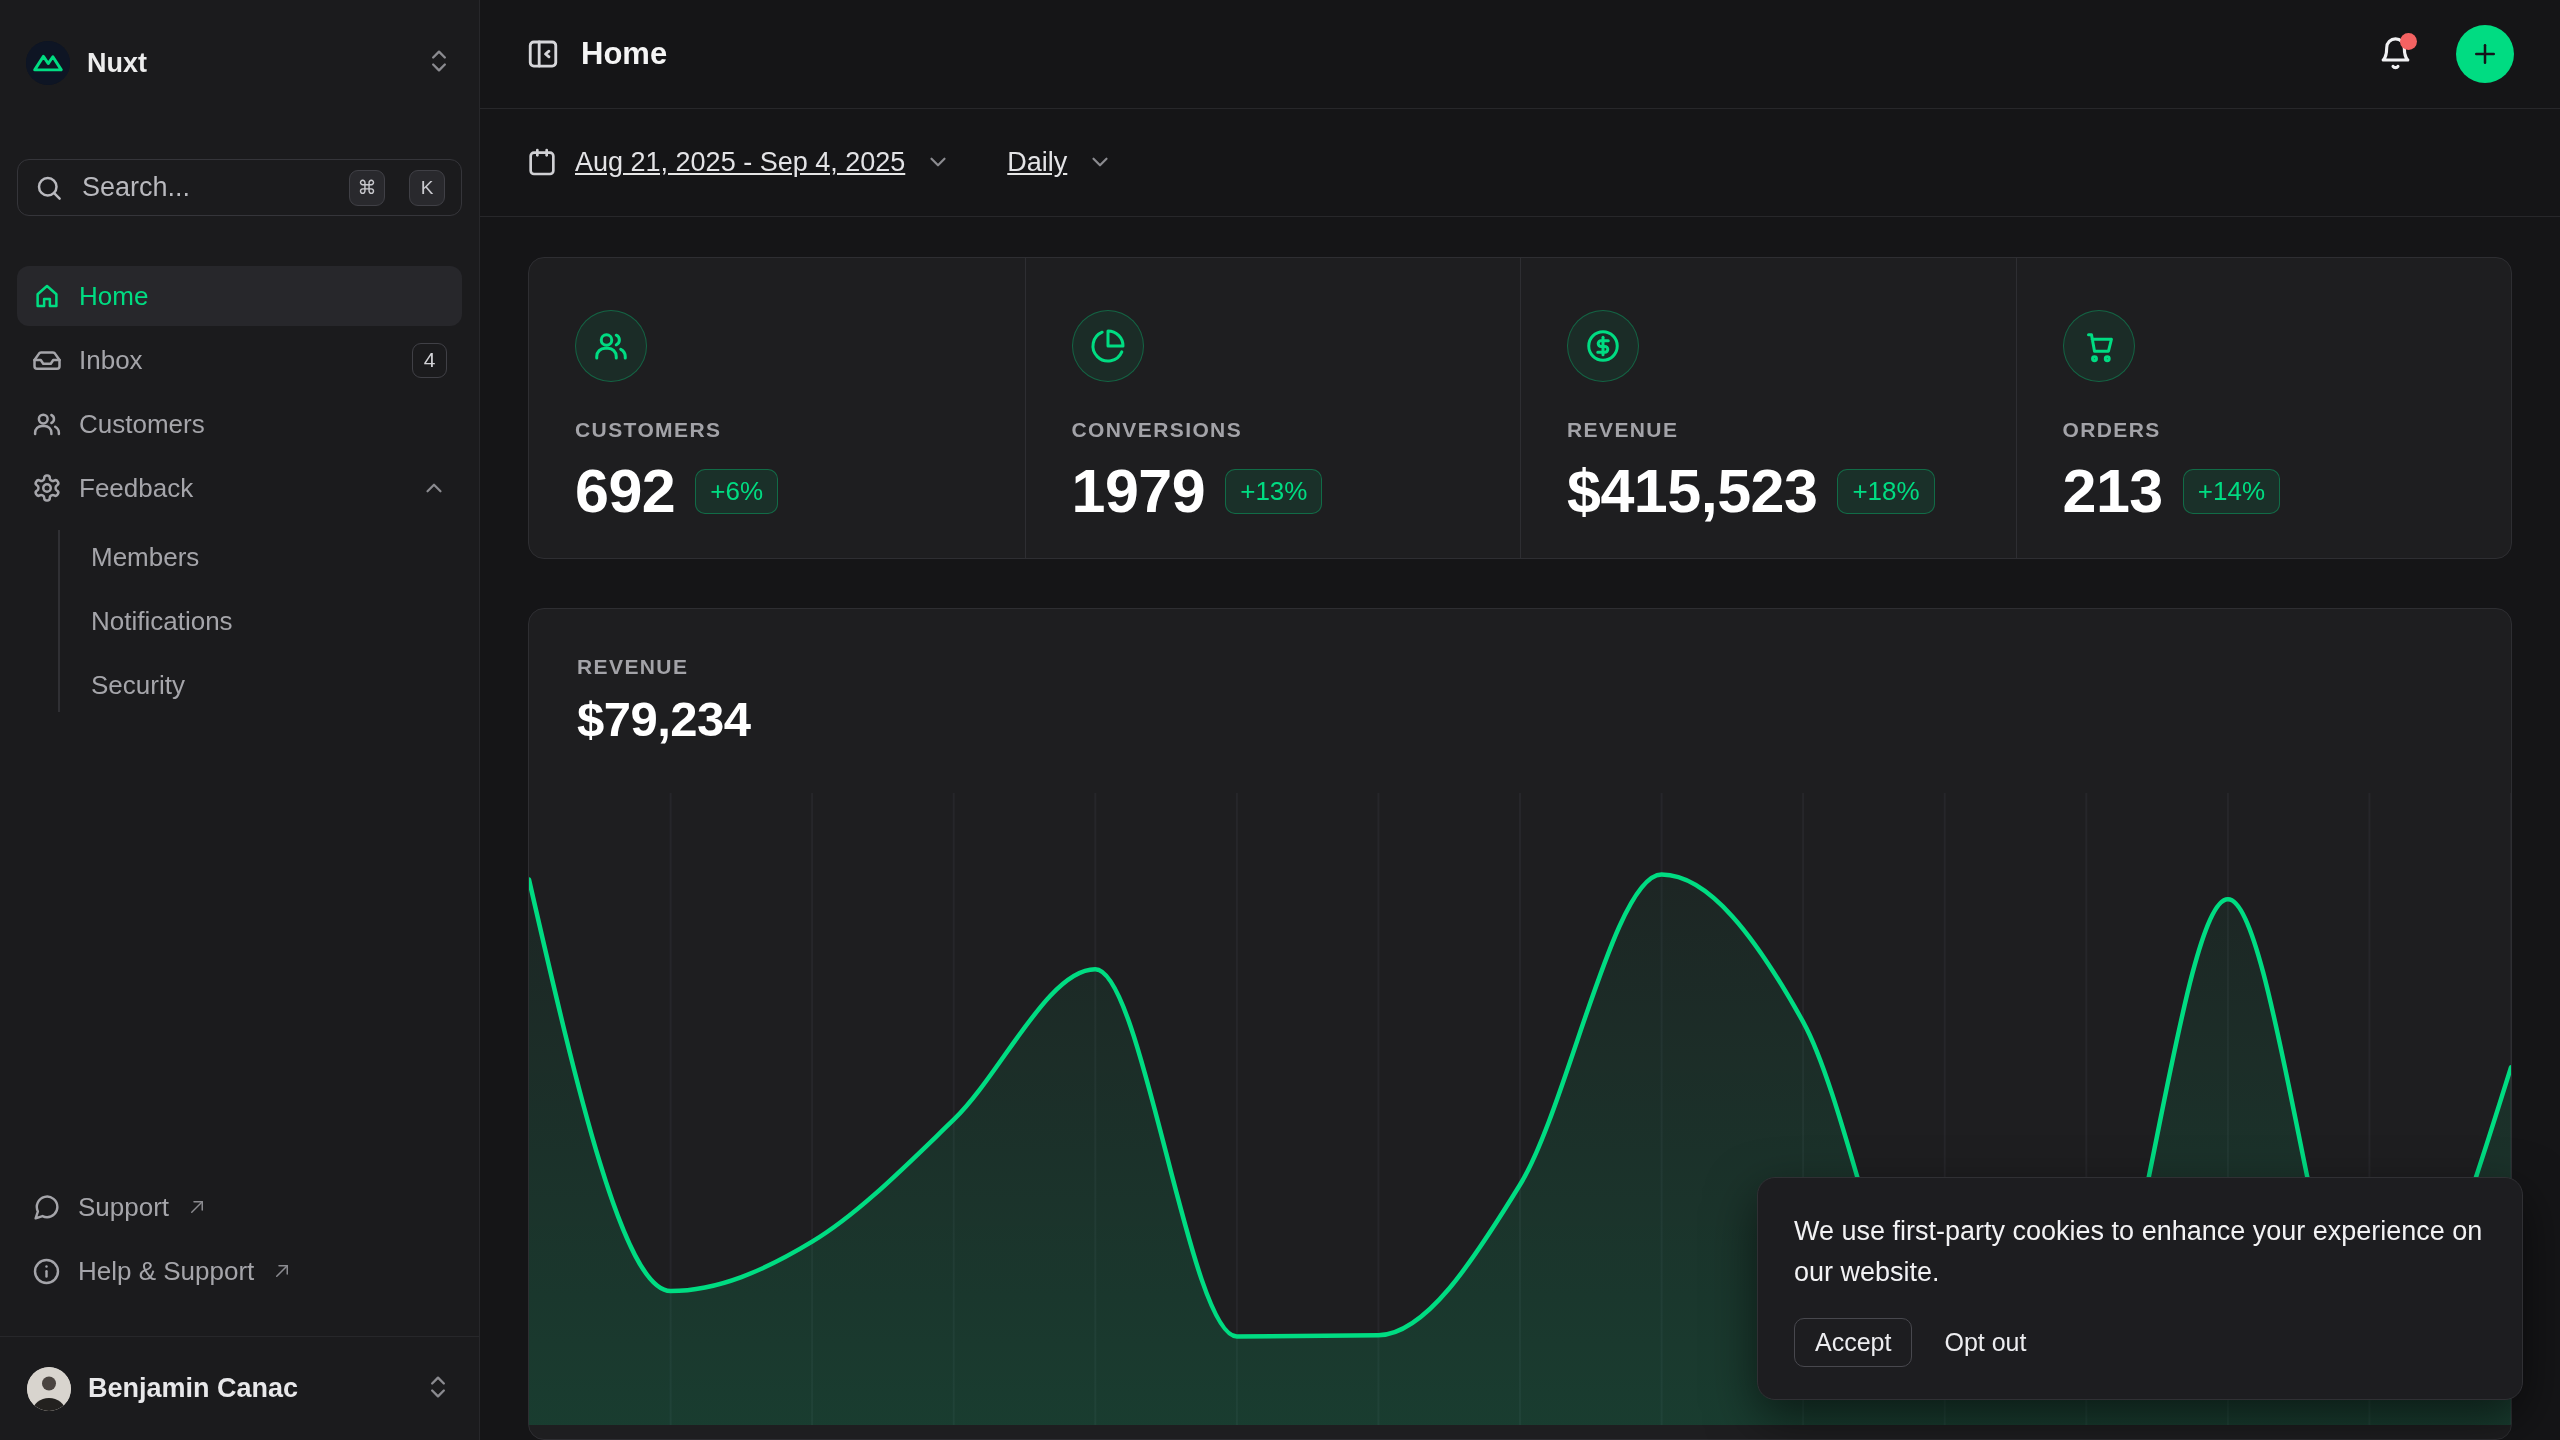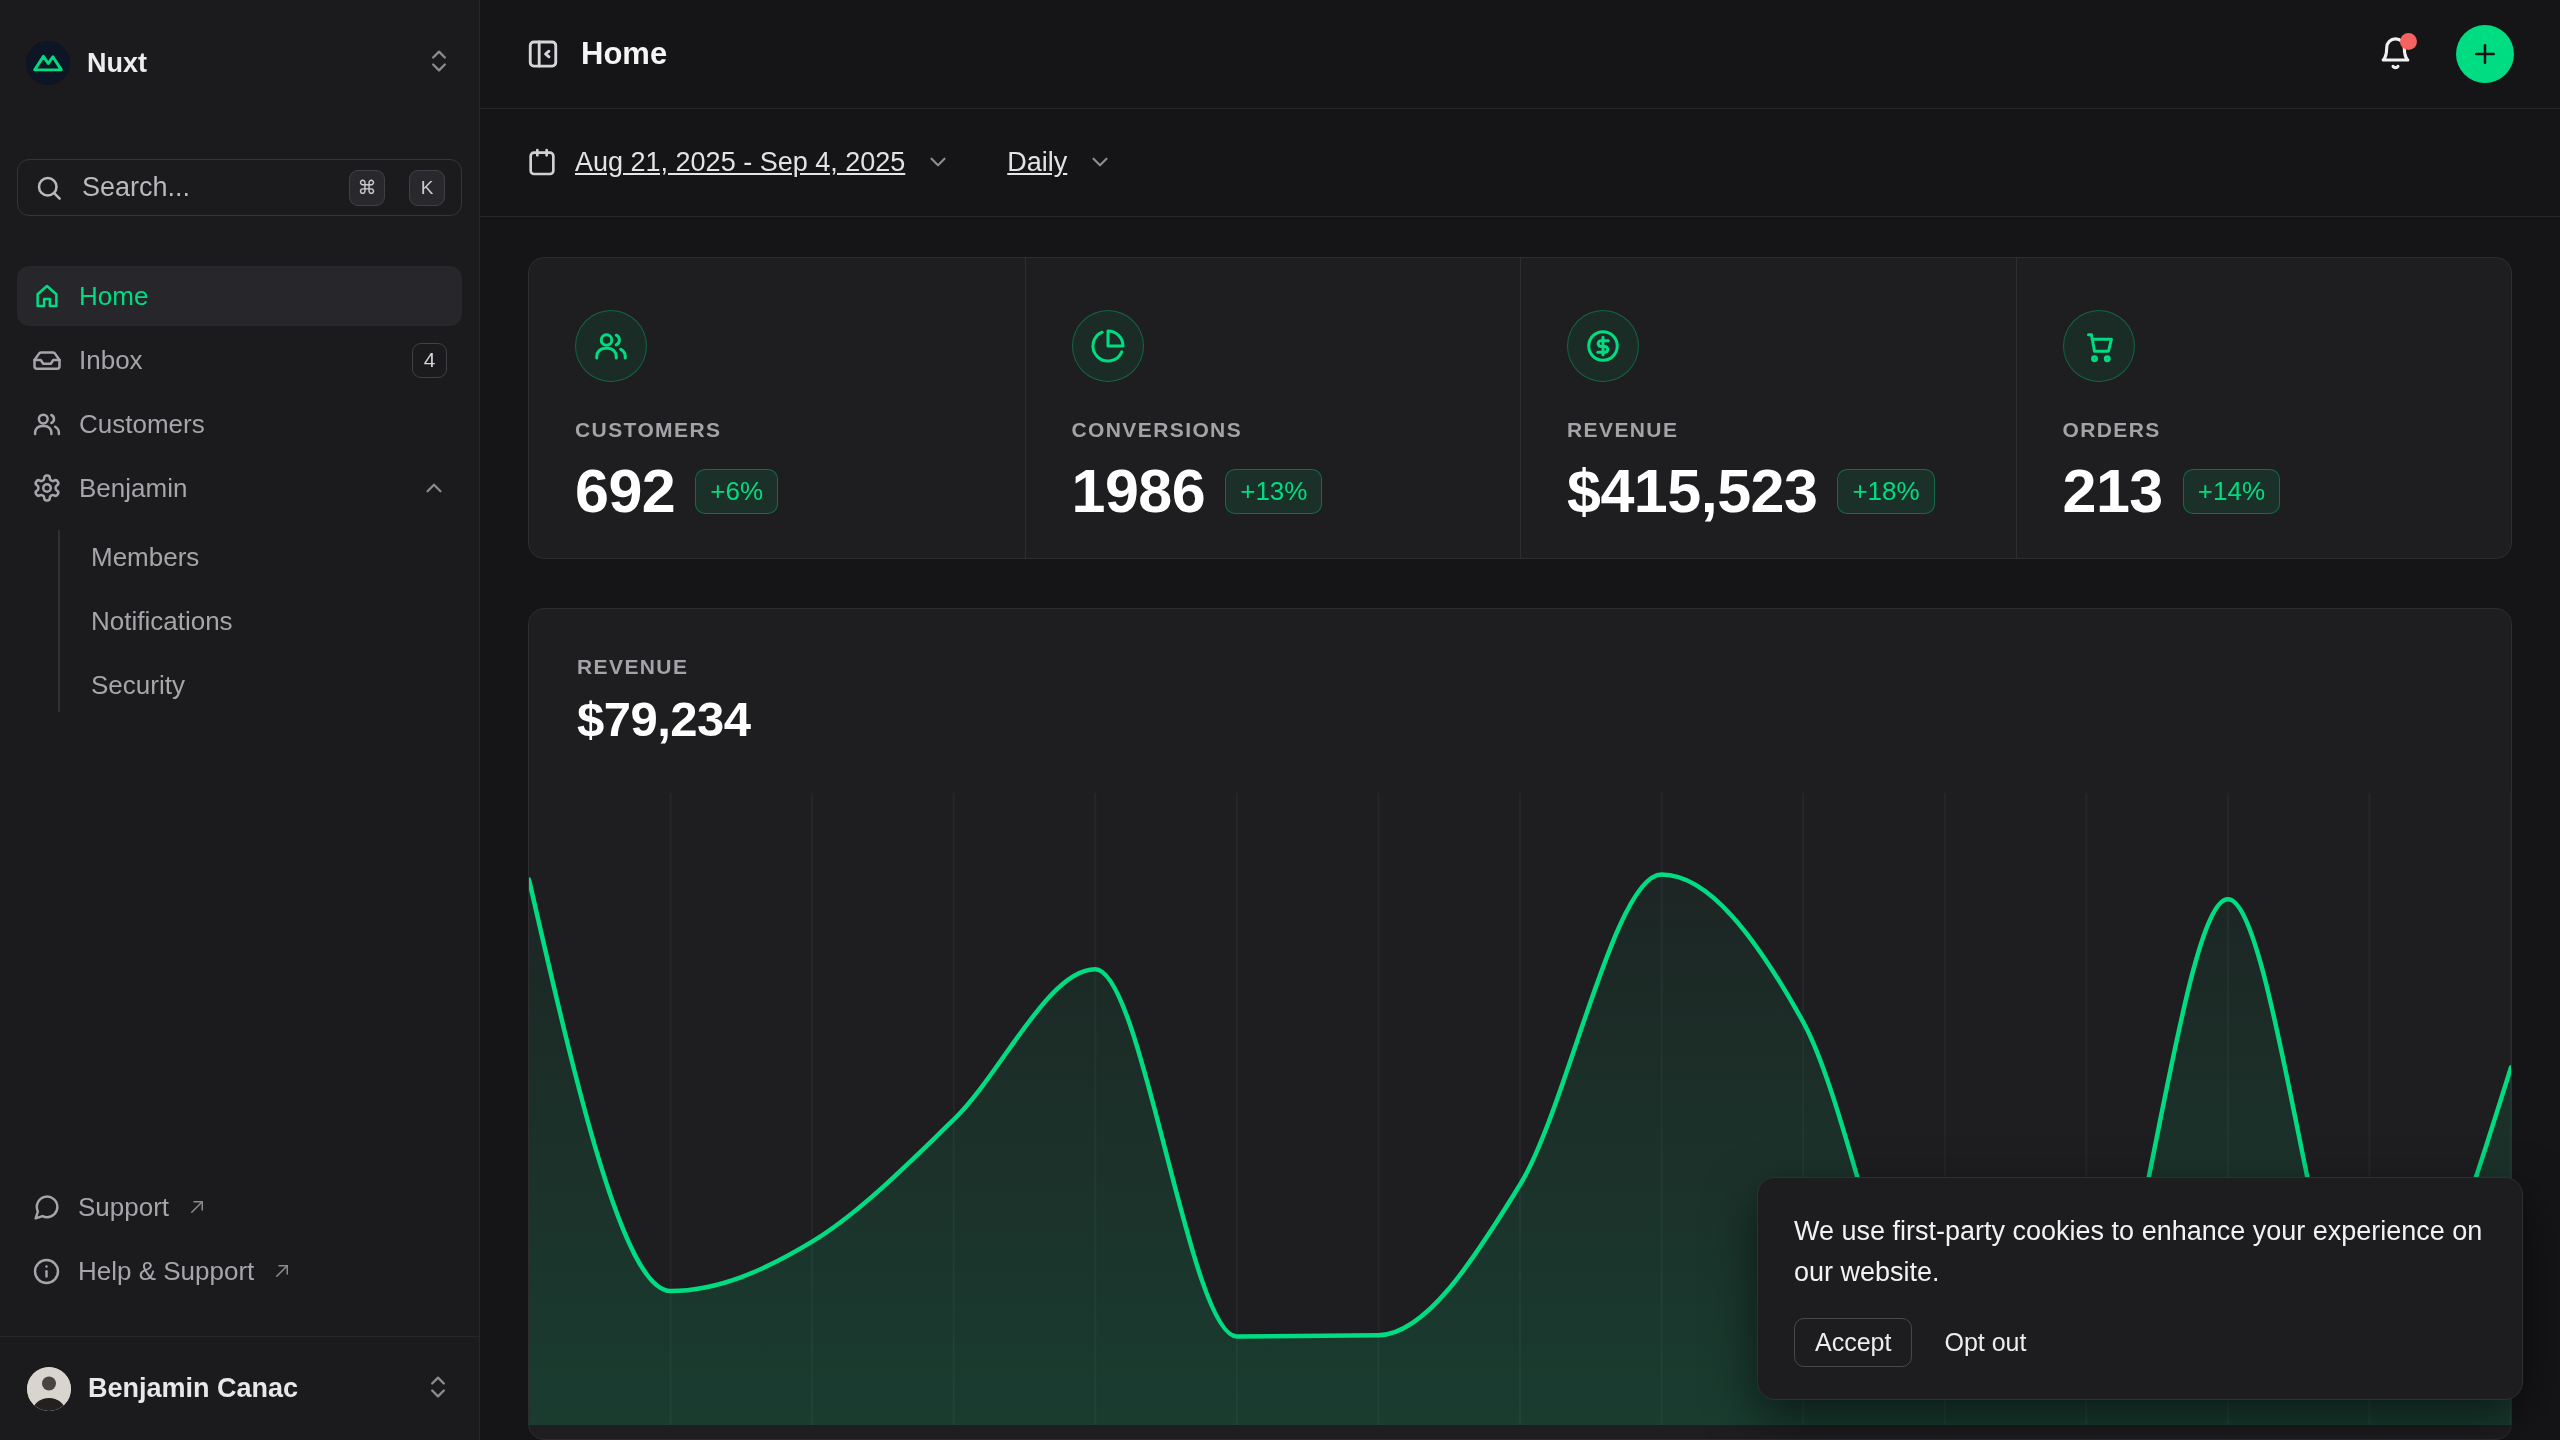--- a/index.html
+++ b/index.html
@@ -176,21 +176,21 @@
         <span>Customers</span>
       </div>
 
       <div class="nav-item">
         <span class="icn">
           <svg class="lucide" width="30" height="30" viewBox="0 0 24 24">
               <path d="M12.22 2h-.44a2 2 0 0 0-2 2v.18a2 2 0 0 1-1 1.73l-.43.25a2 2 0 0 1-2 0l-.15-.08a2 2 0 0 0-2.73.73l-.22.38a2 2 0 0 0 .73 2.73l.15.1a2 2 0 0 1 1 1.72v.51a2 2 0 0 1-1 1.74l-.15.09a2 2 0 0 0-.73 2.73l.22.38a2 2 0 0 0 2.73.73l.15-.08a2 2 0 0 1 2 0l.43.25a2 2 0 0 1 1 1.73V20a2 2 0 0 0 2 2h.44a2 2 0 0 0 2-2v-.18a2 2 0 0 1 1-1.73l.43-.25a2 2 0 0 1 2 0l.15.08a2 2 0 0 0 2.73-.73l.22-.39a2 2 0 0 0-.73-2.73l-.15-.08a2 2 0 0 1-1-1.74v-.5a2 2 0 0 1 1-1.74l.15-.09a2 2 0 0 0 .73-2.73l-.22-.38a2 2 0 0 0-2.73-.73l-.15.08a2 2 0 0 1-2 0l-.43-.25a2 2 0 0 1-1-1.73V4a2 2 0 0 0-2-2z"></path>
               <circle cx="12" cy="12" r="3"></circle>
             </svg>
         </span>
-        <span>Benjamin</span>
+        <span>Feedback</span>
         <span class="trail">
           <svg class="lucide" width="26" height="26" viewBox="0 0 24 24">
               <path d="m18 15-6-6-6 6"></path>
             </svg>
         </span>
       </div>
 
       <div class="subnav">
         <div class="sub-item">
             <span>Members</span>
@@ -331,21 +331,21 @@
 
         <div class="stat-cell">
           <div class="stat-icon">
             <svg class="lucide" width="36" height="36" viewBox="0 0 24 24" stroke-width="1.9">
                 <path d="M21.2 15.9A10 10 0 1 1 8.1 2.8"></path>
                 <path d="M22 12A10 10 0 0 0 12 2v10z"></path>
               </svg>
           </div>
           <div class="stat-label">CONVERSIONS</div>
           <div class="stat-value-row">
-            <span class="stat-value">1986</span>
+            <span class="stat-value">1979</span>
             <span class="delta-badge">+13%</span>
           </div>
         </div>
 
         <div class="stat-cell">
           <div class="stat-icon">
             <svg class="lucide" width="36" height="36" viewBox="0 0 24 24" stroke-width="1.9">
                 <circle cx="12" cy="12" r="9.5"></circle>
                 <path d="M15.5 8.5h-4.8a1.9 1.9 0 1 0 0 3.8h2.6a1.9 1.9 0 1 1 0 3.8H8.5"></path>
                 <path d="M12 17.8V6.2"></path>

